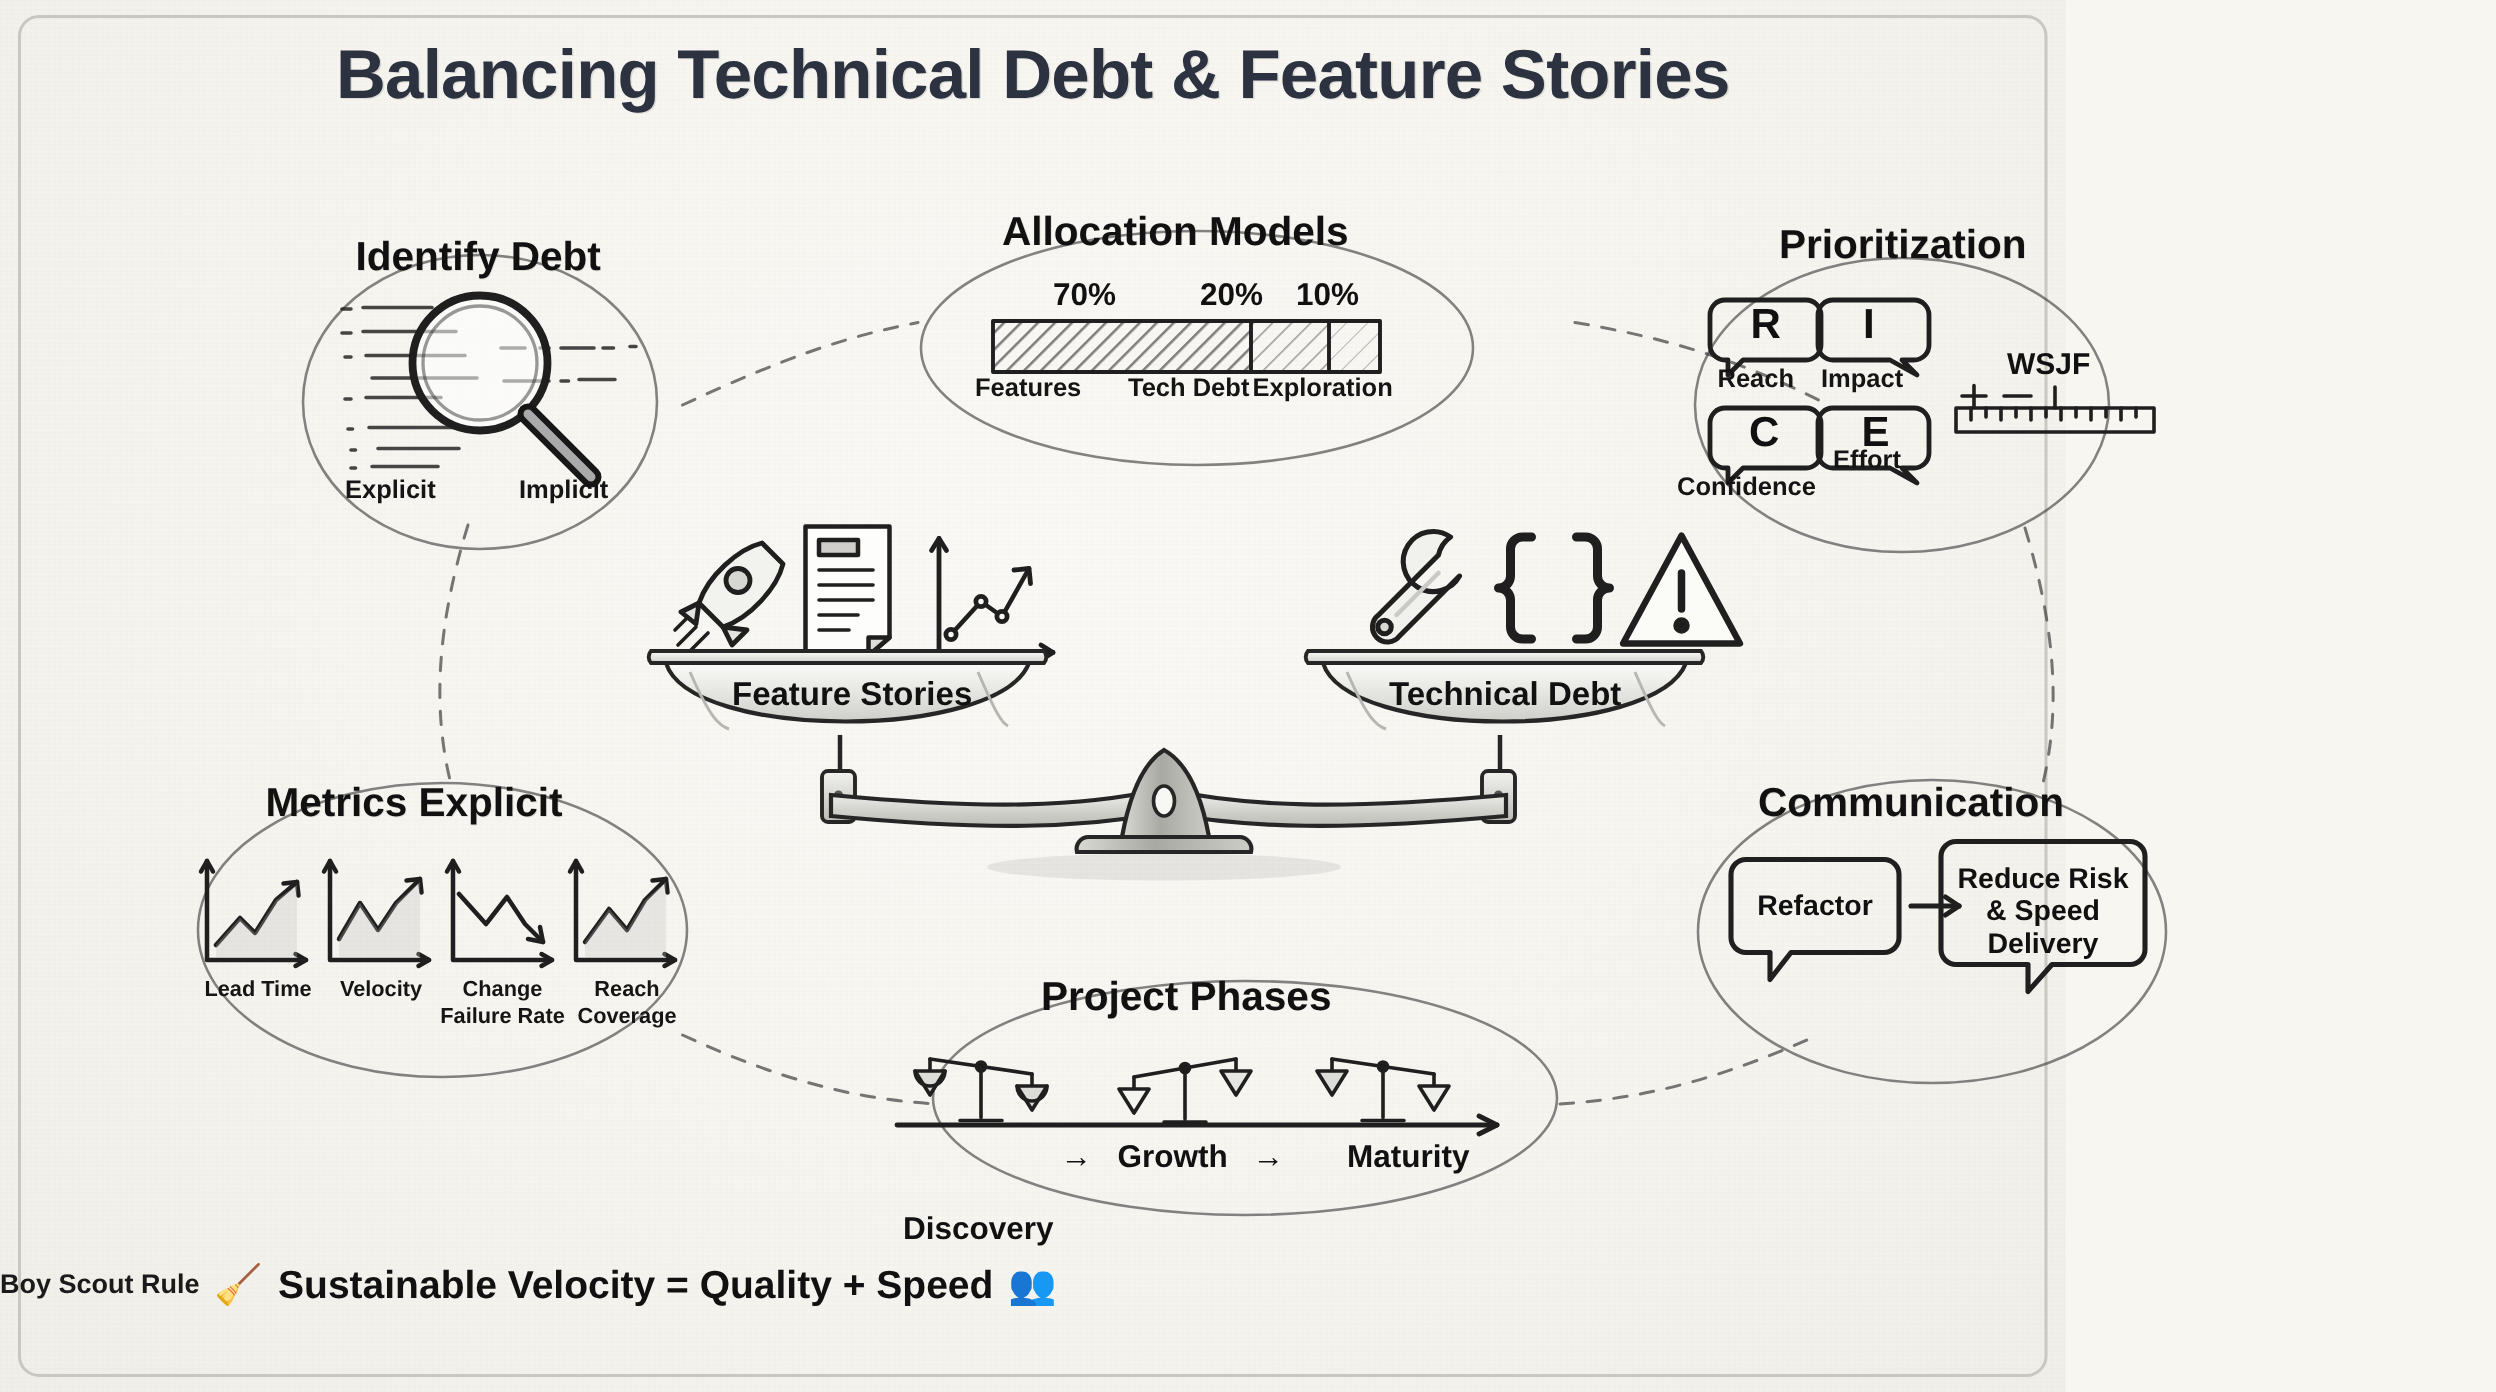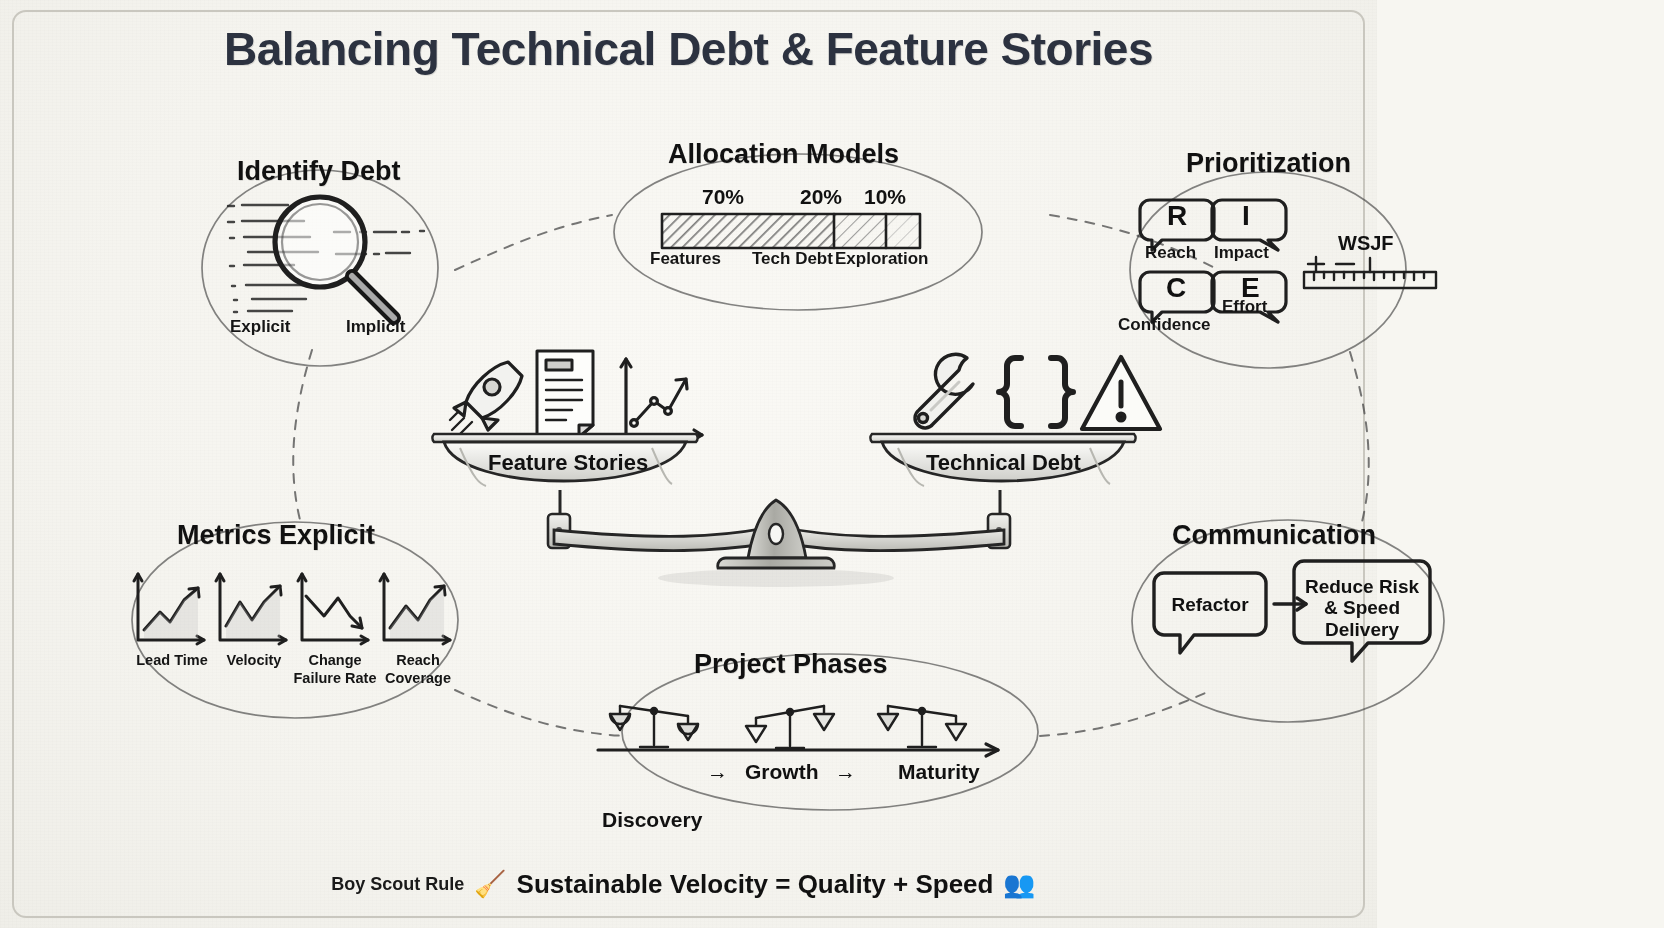--- a/index.html
+++ b/index.html
@@ -40,21 +40,21 @@
   }
   .lbl{position:absolute;font-size:17px;font-weight:bold;color:#151515;white-space:nowrap;}
   .lbl-sm{position:absolute;font-size:14.5px;font-weight:bold;color:#151515;white-space:nowrap;text-align:center;line-height:1.12;}
   .pct{position:absolute;font-size:21px;font-weight:bold;color:#111;}
   .pan-label{position:absolute;font-size:22px;font-weight:bold;color:#111;white-space:nowrap;}
   svg{overflow:visible;}
   .ink{fill:none;stroke:#1f1f1f;stroke-linecap:round;stroke-linejoin:round;}
   .ring{fill:none;stroke:#3a3a3a;stroke-width:1.7;opacity:.62;stroke-linecap:round;}
   .dash{fill:none;stroke:#4a4a4a;stroke-width:2;stroke-dasharray:9 9;opacity:.75;stroke-linecap:round;}
   .footer{
-    position:absolute;left:0;right:0;bottom:28px;text-align:center;
+    position:absolute;left:0;right:0;bottom:56px;
     font-size:0;white-space:nowrap;
   }
   .footer .f-small{font-size:18px;font-weight:bold;color:#1a1a1a;vertical-align:middle;}
   .footer .f-ico{font-size:26px;vertical-align:middle;margin:0 10px;}
   .footer .f-main{font-size:26px;font-weight:bold;color:#111;vertical-align:middle;}
   .bub-txt{position:absolute;font-size:19px;font-weight:bold;color:#111;text-align:center;line-height:1.12;white-space:pre-line;}
   .rice-letter{position:absolute;font-size:28px;font-weight:bold;color:#111;}
   .wsjf{position:absolute;font-size:20px;font-weight:bold;color:#111;text-align:right;}
   .phase{position:absolute;font-size:21px;font-weight:bold;color:#111;}
   .arrowtxt{position:absolute;font-size:21px;color:#111;}

